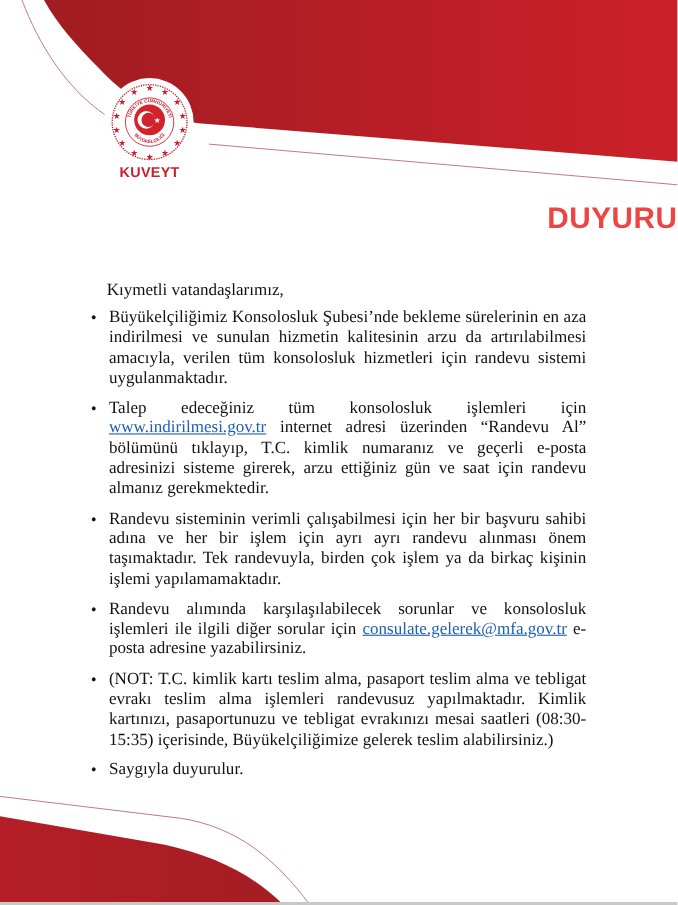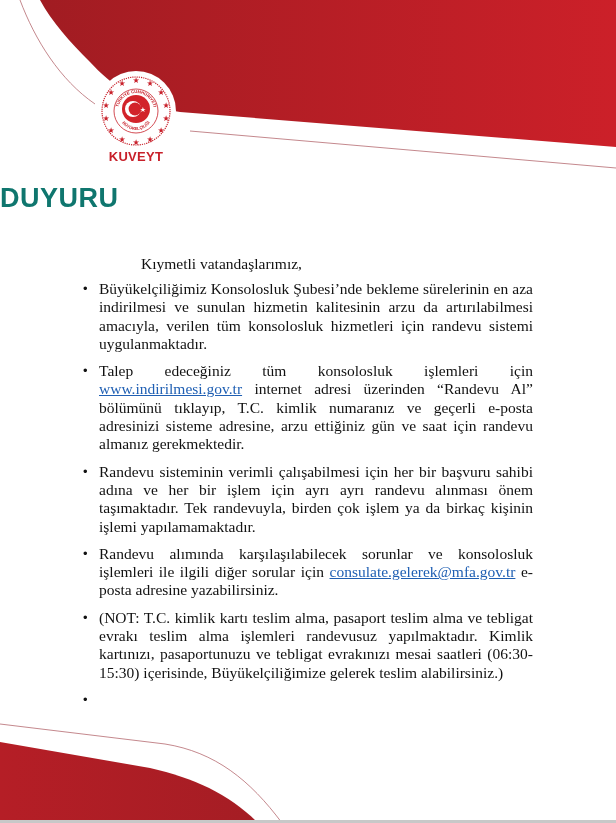--- a/index.html
+++ b/index.html
@@ -1,21 +1,21 @@
 <!DOCTYPE html>
 <html><head>
 <meta charset="utf-8">
 <style>
   html, body { margin:0; padding:0; background:#ffffff; }
   body { width:616px; height:823px; position:relative; overflow:hidden; font-family:"Liberation Serif", serif; color:#111; }
   .bg { position:absolute; left:0; top:0; width:616px; height:823px; }
   .logo { position:absolute; left:100px; top:75px; width:72px; height:72px; }
   .city { position:absolute; left:100px; top:149px; width:72px; text-align:center; font-family:"Liberation Sans", sans-serif; font-weight:bold; font-size:13px; color:#c8202a; letter-spacing:0.3px; }
-  .title { position:absolute; left:0; width:616px; top:183px; text-align:left; font-family:"Liberation Sans", sans-serif; font-weight:bold; font-size:27px; color:#0f766e; letter-spacing:0.5px; }
-  .greeting { position:absolute; left:97px; top:255px; font-size:15.5px;margin-left:44px; }
+  .title { position:absolute; left:0; width:616px; top:183px; text-align:right; font-family:"Liberation Sans", sans-serif; font-weight:bold; font-size:27px; color:#ef4444; letter-spacing:0.5px; }
+  .greeting { position:absolute; left:97px; top:255px; font-size:15.5px; }
   .list { position:absolute; left:80px; top:280px; width:453px; margin:0; padding:0; list-style:none; font-size:15.5px; line-height:18.3px; }
   .list li { position:relative; padding-left:19px; text-align:justify; margin-bottom:9px; }
   .list li .bullet { position:absolute; left:3px; top:0; font-family:"Liberation Sans", sans-serif; font-size:13px; }
   .link { color:#1f5fb3; text-decoration:underline; }
   .bottom-border { position:absolute; left:0; top:820px; width:616px; height:3px; background:#c8c8c8; }
 </style>
 </head>
 <body>
 
 <svg class="bg" viewBox="0 0 616 823" xmlns="http://www.w3.org/2000/svg">
@@ -81,32 +81,33 @@
 
 <div class="greeting">Kıymetli vatandaşlarımız,</div>
 
 <ul class="list">
   <li>
     <span class="bullet">•</span>
     <span>Büyükelçiliğimiz Konsolosluk Şubesi’nde bekleme sürelerinin en aza indirilmesi ve sunulan hizmetin kalitesinin arzu da artırılabilmesi amacıyla, verilen tüm konsolosluk hizmetleri için randevu sistemi uygulanmaktadır.</span>
   </li>
   <li>
     <span class="bullet">•</span>
-    <span>Talep edeceğiniz tüm konsolosluk işlemleri için </span><a class="link">www.indirilmesi.gov.tr</a><span> internet adresi üzerinden “Randevu Al” bölümünü tıklayıp, T.C. kimlik numaranız ve geçerli e-posta adresinizi sisteme adresine, arzu ettiğiniz gün ve saat için randevu almanız gerekmektedir.</span>
+    <span>Talep edeceğiniz tüm konsolosluk işlemleri için </span><a class="link">www.indirilmesi.gov.tr</a><span> internet adresi üzerinden “Randevu Al” bölümünü tıklayıp, T.C. kimlik numaranız ve geçerli e-posta adresinizi sisteme girerek, arzu ettiğiniz gün ve saat için randevu almanız gerekmektedir.</span>
   </li>
   <li>
     <span class="bullet">•</span>
     <span>Randevu sisteminin verimli çalışabilmesi için her bir başvuru sahibi adına ve her bir işlem için ayrı ayrı randevu alınması önem taşımaktadır. Tek randevuyla, birden çok işlem ya da birkaç kişinin işlemi yapılamamaktadır.</span>
   </li>
   <li>
     <span class="bullet">•</span>
     <span>Randevu alımında karşılaşılabilecek sorunlar ve konsolosluk işlemleri ile ilgili diğer sorular için </span><a class="link">consulate.gelerek@mfa.gov.tr</a><span> e-posta adresine yazabilirsiniz.</span>
   </li>
   <li>
     <span class="bullet">•</span>
-    <span>(NOT: T.C. kimlik kartı teslim alma, pasaport teslim alma ve tebligat evrakı teslim alma işlemleri randevusuz yapılmaktadır. Kimlik kartınızı, pasaportunuzu ve tebligat evrakınızı mesai saatleri (06:30-15:30) içerisinde, Büyükelçiliğimize gelerek teslim alabilirsiniz.)</span>
+    <span>(NOT: T.C. kimlik kartı teslim alma, pasaport teslim alma ve tebligat evrakı teslim alma işlemleri randevusuz yapılmaktadır. Kimlik kartınızı, pasaportunuzu ve tebligat evrakınızı mesai saatleri (08:30-15:35) içerisinde, Büyükelçiliğimize gelerek teslim alabilirsiniz.)</span>
   </li>
   <li>
     <span class="bullet">•</span>
+    <span>Saygıyla duyurulur.</span>
   </li>
 </ul>
 
 <div class="bottom-border"></div>
 
 </body></html>

